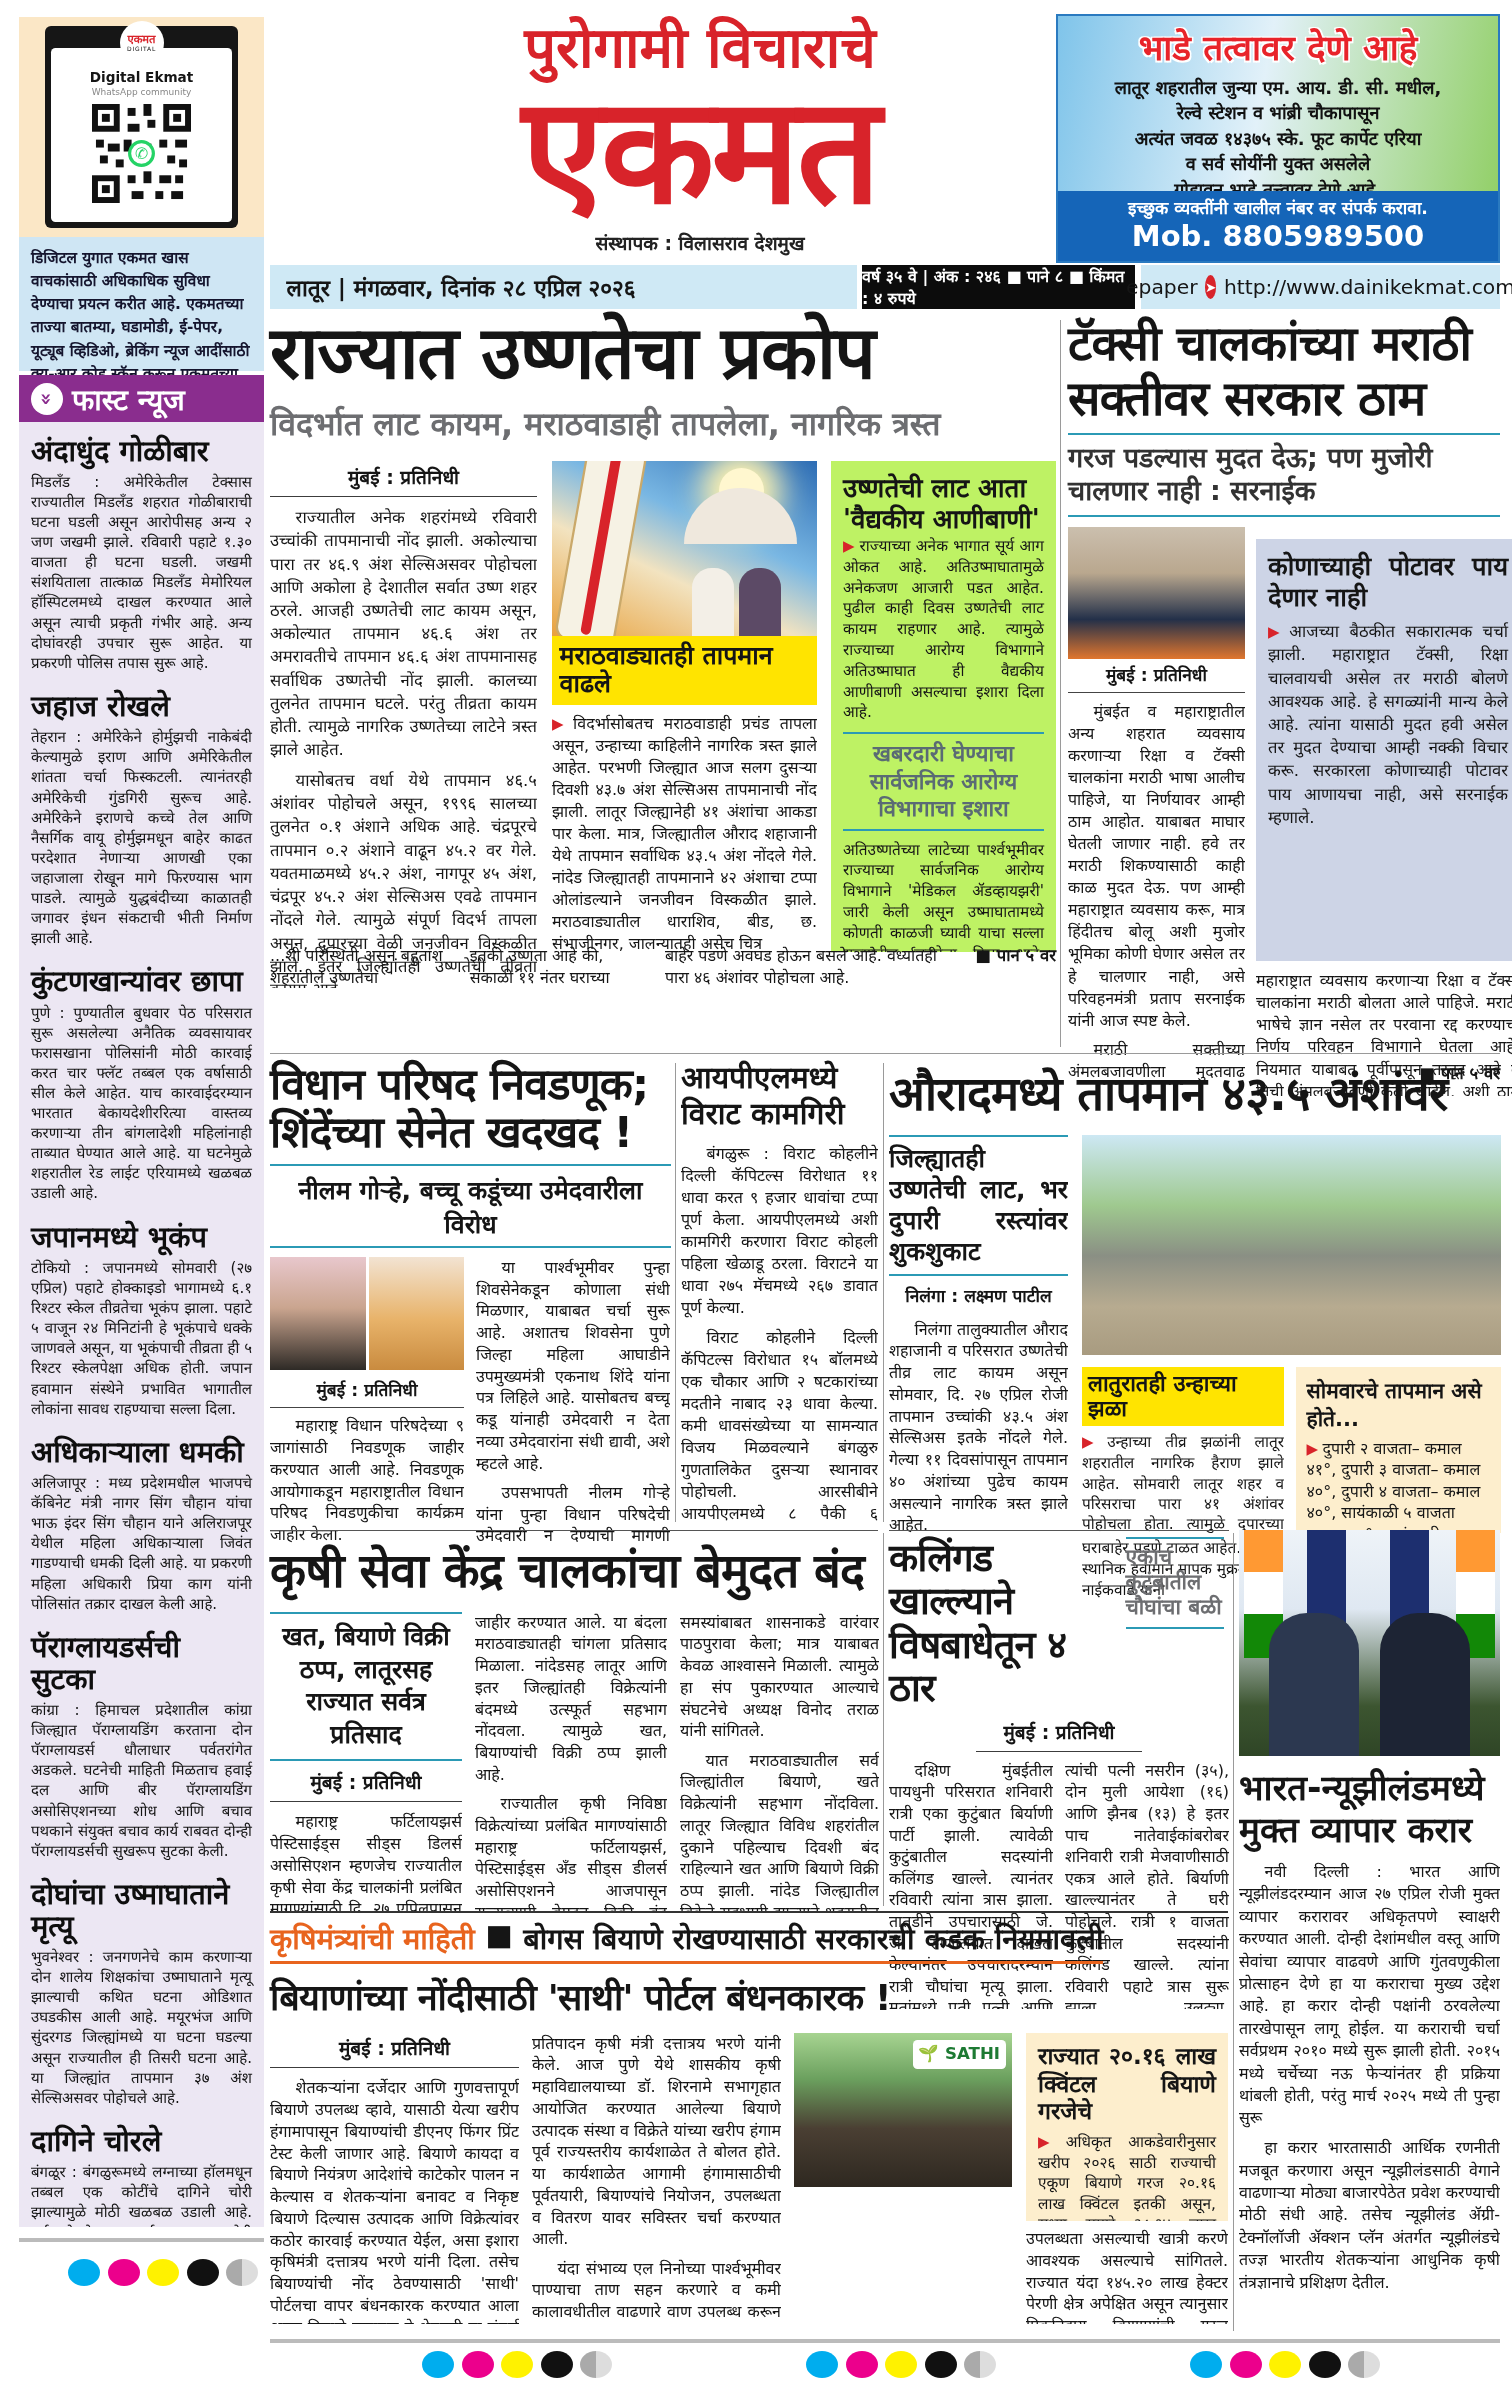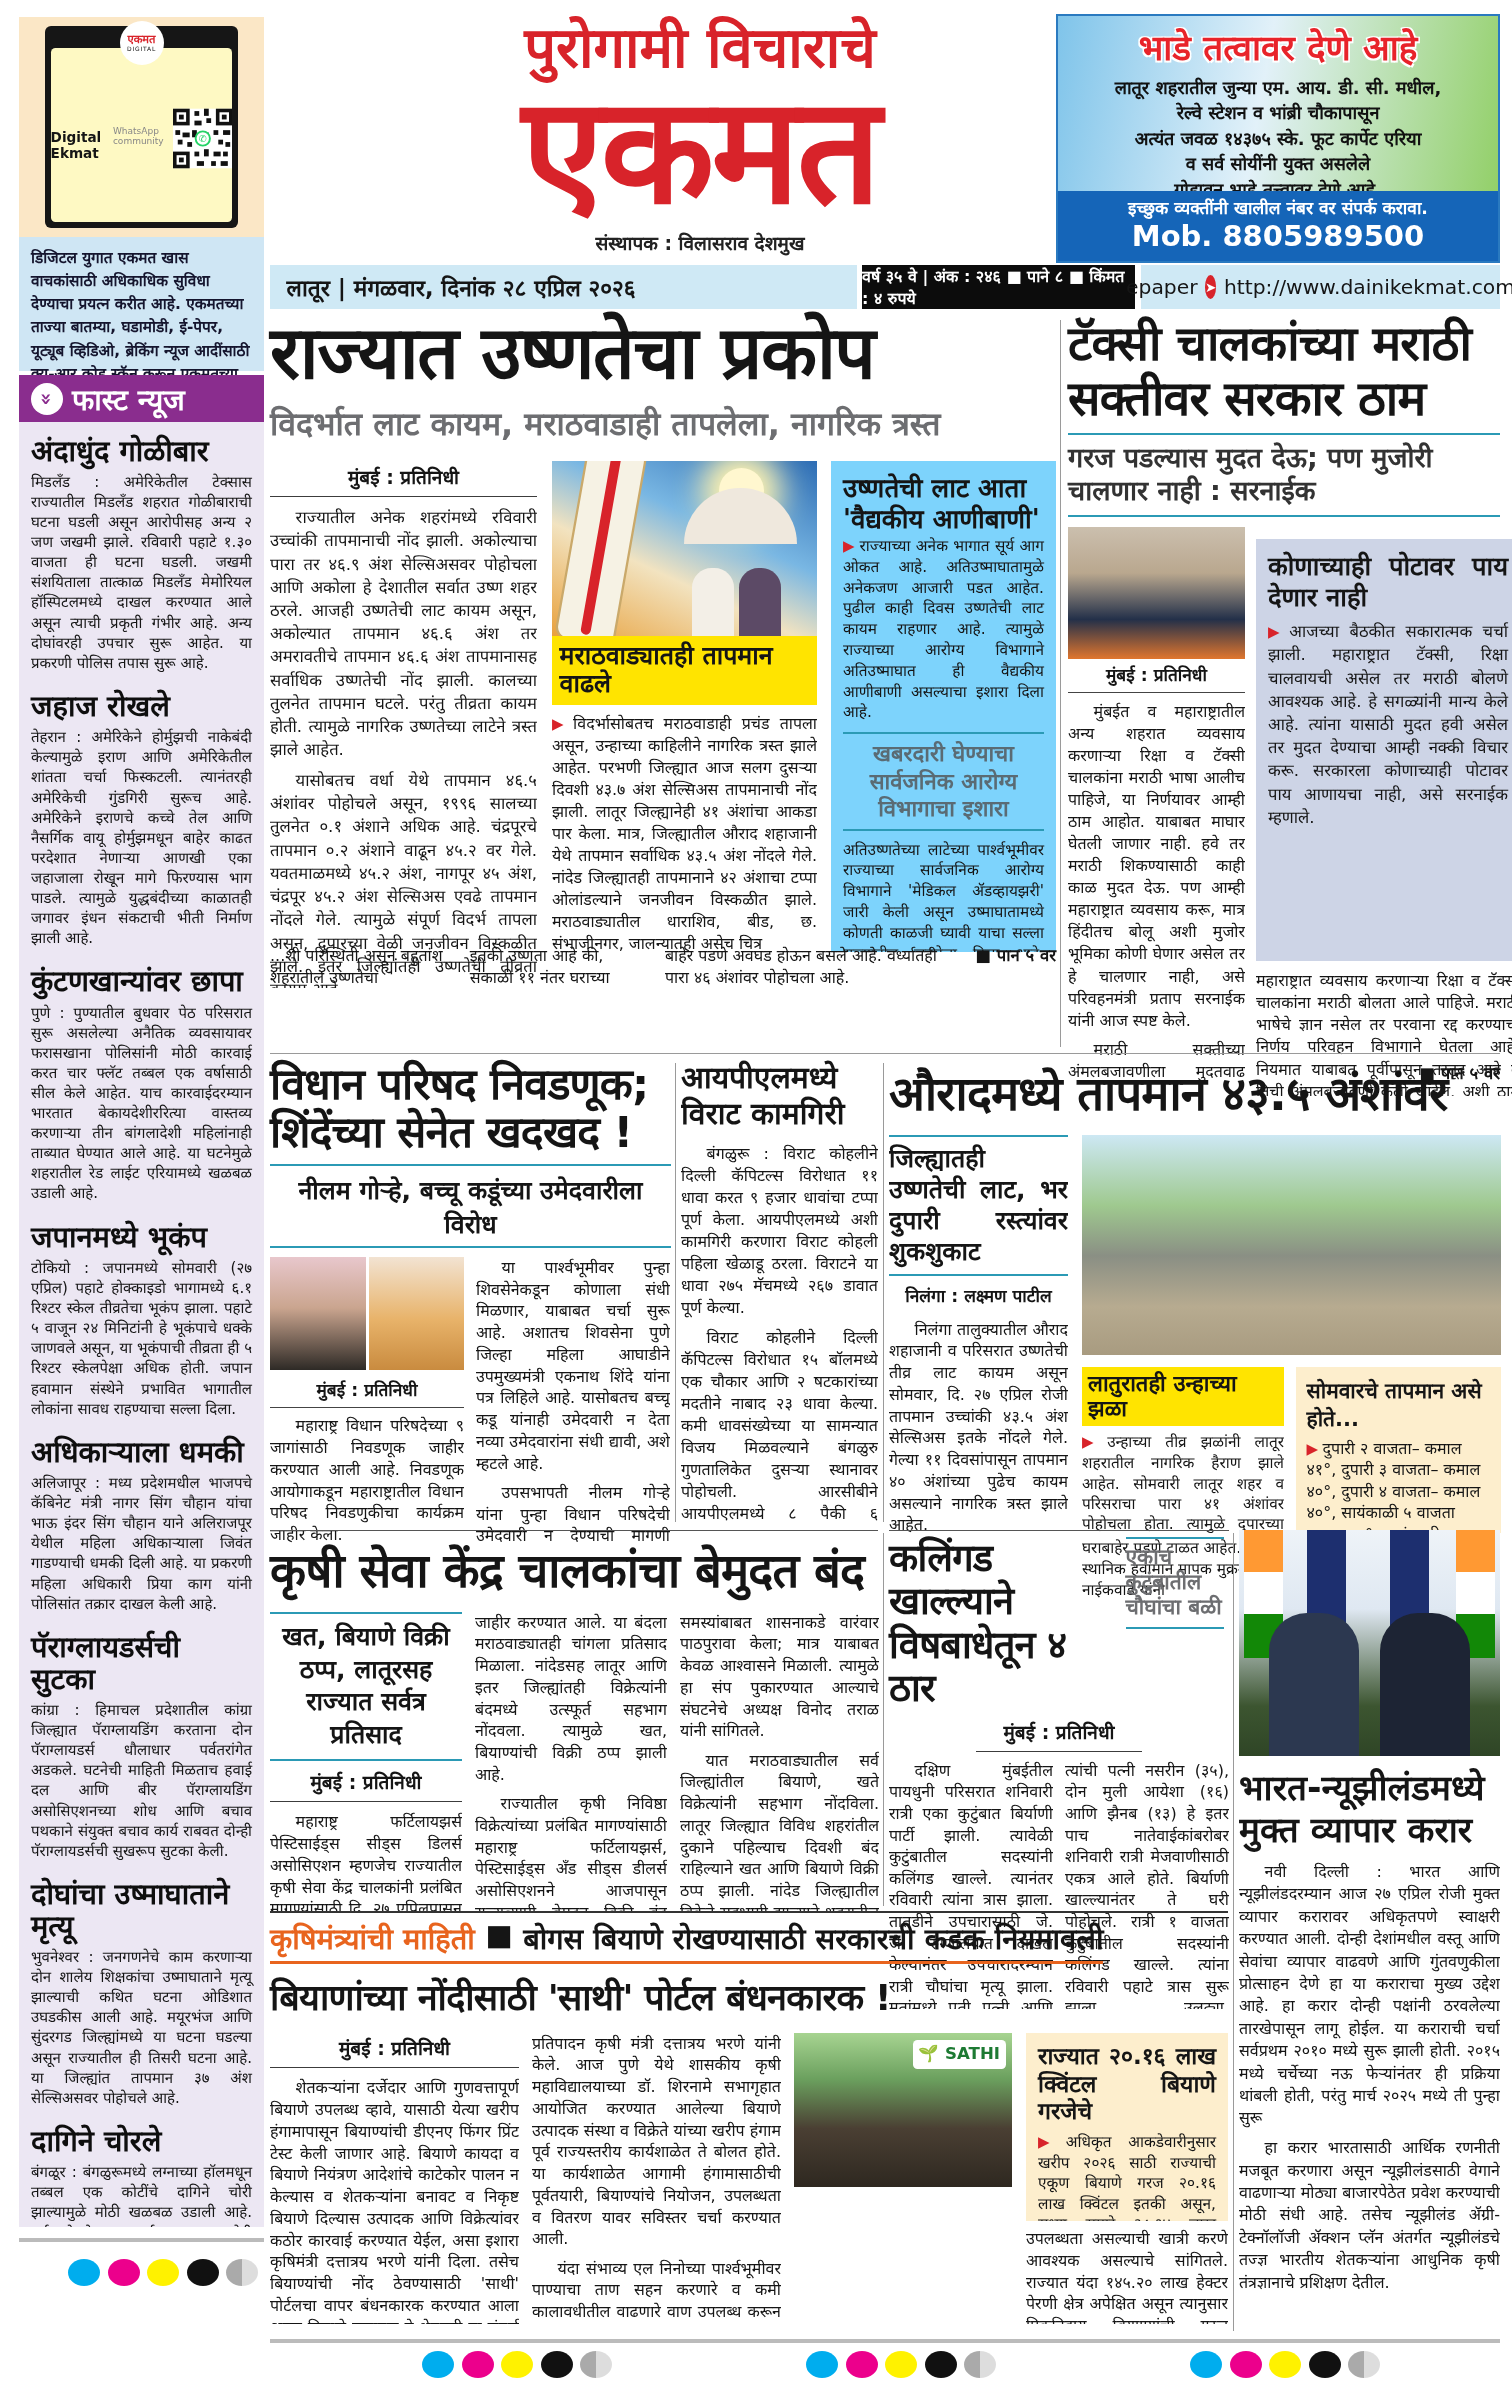--- a/index.html
+++ b/index.html
@@ -13,21 +13,21 @@
   .bul{color:#d8232a;font-size:15px;margin-right:4.5px;}
   
   #masthead{left:361px;top:19.6px;width:678px;text-align:center;}
   #masthead .tagline{color:#d8232a;font-size:56px;font-weight:bold;line-height:1.0;}
   #masthead .title{color:#d8232a;font-size:148px;font-weight:bold;line-height:1.02;letter-spacing:-3px;}
   #masthead .founder{font-size:19px;color:#222;margin-top:3px;font-weight:bold;}
   
   #qr-ad{left:19px;top:16.6px;width:245px;height:354px;}
   .qr-top{background:#fbe7c6;height:220px;padding:9px 25.6px;box-sizing:border-box;}
   .qr-card{background:#161616;border-radius:6px;height:202px;position:relative;padding:22.6px 6px 6px 6px;box-sizing:border-box;}
-  .qr-inner{background:#fef9c3;border-radius:4.5px;height:100%;display:flex;flex-direction:row;align-items:center;}
+  .qr-inner{background:#ffffff;border-radius:4.5px;height:100%;display:flex;flex-direction:column;align-items:center;}
   .qr-badge{position:absolute;top:-4.5px;left:50%;transform:translateX(-50%);width:44px;height:44px;border-radius:50%;background:#fff;display:flex;flex-direction:column;align-items:center;justify-content:center;line-height:1;}
   .qr-badge .b1{color:#d8232a;font-weight:bold;font-size:11.3px;}
   .qr-badge .b2{color:#111;font-size:6px;letter-spacing:0.8px;}
   .qr-title{font-weight:bold;font-size:13.6px;margin-top:21px;}
   .qr-sub{color:#888;font-size:9px;margin-top:1.5px;}
   .qr-svg{width:99px;height:99px;margin-top:7.5px;}
   .qr-text{background:#cfe6f4;padding:10.5px 12px;font-size:15.4px;line-height:1.5;font-weight:bold;color:#15152e;height:134px;box-sizing:border-box;}
   
   #rent-ad{left:1056px;top:13.6px;width:444px;height:249px;border:2.3px solid #2a7ac0;box-sizing:border-box;background:linear-gradient(100deg,#7fc4ea 0%,#e2f1f9 45%,#8fce62 100%);}
   .rent-title{color:#e8232a;font-size:35px;font-weight:bold;text-align:center;padding-top:7.5px;text-shadow:1.5px 1.5px 0 #fff,-1.5px -1.5px 0 #fff,1.5px -1.5px 0 #fff,-1.5px 1.5px 0 #fff;}
@@ -55,21 +55,21 @@
   .heat-col1{position:absolute;left:0;top:0;width:267px;height:527px;overflow:hidden;font-size:16.6px;line-height:1.4;}
   .heat-media{position:absolute;left:282px;top:0;width:265px;height:527px;overflow:hidden;}
   .thermo-photo{height:175px;background:linear-gradient(205deg,#2e6db4 0%,#79b7e3 38%,#f2e3c0 62%,#e8a13c 100%);position:relative;overflow:hidden;}
   .thermo-tube{position:absolute;left:21px;top:-15px;width:56px;height:196px;background:#f6f2e4;border-radius:10.5px;transform:rotate(10deg);box-shadow:0 0 0 2.3px #caa96a;}
   .thermo-bar{position:absolute;left:22.6px;top:6px;width:10.5px;height:184px;background:#d8232a;border-radius:5.3px;}
   .thermo-sun{position:absolute;right:53px;top:7.5px;width:45px;height:45px;border-radius:50%;background:#fff7cf;box-shadow:0 0 30px 18px #fff3b0;}
   .umbrella{position:absolute;right:19.6px;top:27px;width:113px;height:56px;background:#efe8dd;border-radius:113px 113px 0 0;}
   .figure{position:absolute;width:42px;height:68px;border-radius:19.6px 19.6px 0 0;}
   .thermo-caption{background:#ffe400;font-weight:bold;font-size:25px;padding:6px 7.5px;line-height:1.15;}
   .thermo-text{font-size:16px;line-height:1.38;margin-top:7.5px;text-align:justify;}
-  .heat-advisory{position:absolute;left:561px;top:0;width:225px;height:491px;background:#7dd3fc;padding:12px 12px;box-sizing:border-box;overflow:hidden;}
+  .heat-advisory{position:absolute;left:561px;top:0;width:225px;height:491px;background:#bef264;padding:12px 12px;box-sizing:border-box;overflow:hidden;}
   .adv-title{font-size:26px;font-weight:bold;line-height:1.22;}
   .adv-note{border-top:2.3px solid #2b9ab5;border-bottom:2.3px solid #2b9ab5;color:#5a6b74;font-weight:bold;font-size:22px;text-align:center;padding:6px 3px;margin:9px 0;line-height:1.25;}
   .adv-text{font-size:15.4px;line-height:1.35;text-align:justify;}
   .heat-bottom{position:absolute;left:0;bottom:0;width:100%;display:flex;gap:19.6px;font-size:16px;align-items:baseline;}
   .p5{font-weight:bold;white-space:nowrap;font-size:16.6px;}
   
   #taxi-story{left:1068px;top:316px;width:432px;height:736px;}
   .taxi-h1{font-size:48px;font-weight:bold;line-height:1.14;letter-spacing:-0.8px;}
   .taxi-sub{font-size:27px;font-weight:bold;color:#333;padding:7.5px 0;line-height:1.2;}
   .taxi-cols{position:relative;margin-top:10.5px;height:557px;}

